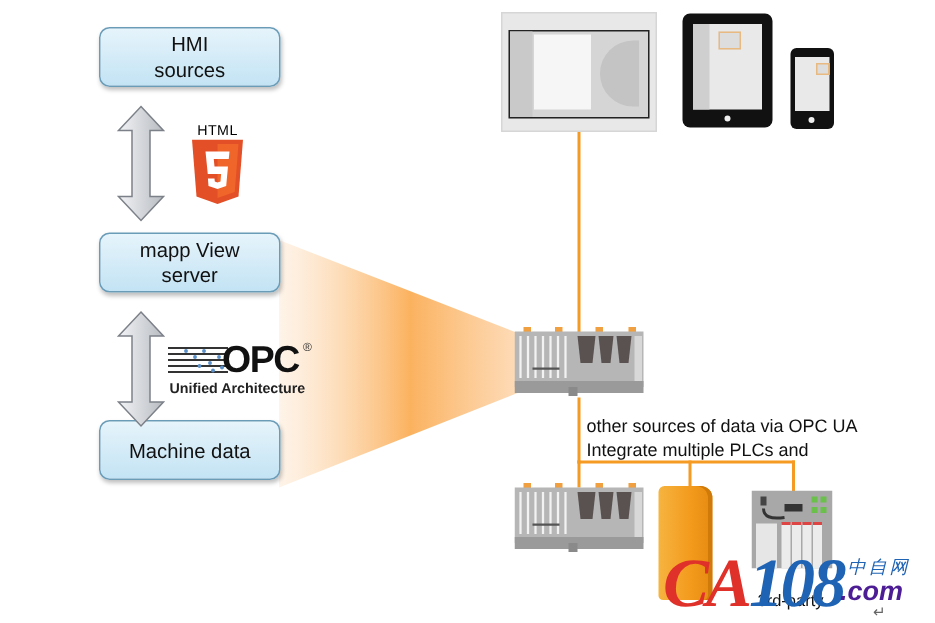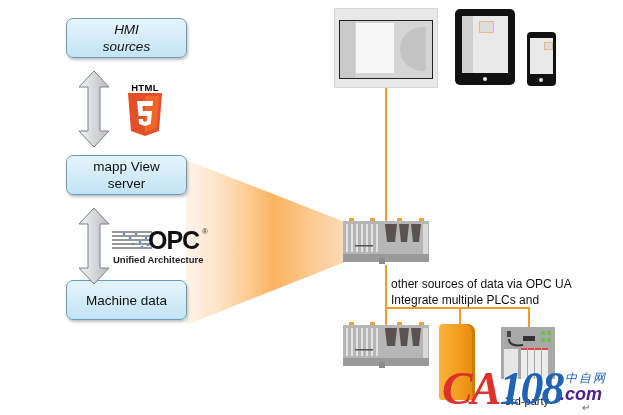--- a/index.html
+++ b/index.html
@@ -31,21 +31,21 @@
   <polygon points="186,160 345,222 345,262 186,325" fill="url(#cone)"></polygon>
 </svg>
 
 <div class="orange-line" style="left:385px;top:86px;width:2px;height:140px;"></div>
 <div class="orange-line" style="left:385px;top:265px;width:2px;height:44px;"></div>
 <div class="orange-line" style="left:385px;top:307px;width:145px;height:2px;"></div>
 <div class="orange-line" style="left:385px;top:307px;width:2px;height:18px;"></div>
 <div class="orange-line" style="left:459px;top:307px;width:2px;height:18px;"></div>
 <div class="orange-line" style="left:528px;top:307px;width:2px;height:22px;"></div>
 
-<div class="node" style="top:18px;height:38px;font-style:italic;">
+<div class="node" style="top:18px;height:38px;">
   <span>HMI</span>
   <span>sources</span>
 </div>
 
 <div class="node" style="top:155px;height:38px;">
   <span>mapp View</span>
   <span>server</span>
 </div>
 
 <div class="node" style="top:280px;height:38px;">
@@ -59,21 +59,21 @@
         <stop offset="1" stop-color="#b8bcc2"></stop>
     </linearGradient>
   </defs>
   <polygon points="16,1 31,17 22,17 22,61 31,61 16,77 1,61 10,61 10,17 1,17" fill="url(#arrg)" stroke="#7c8088" stroke-width="1"></polygon>
 </svg>
 <svg class="abs" style="left:78px;top:207px" width="32" height="78">
   <polygon points="16,1 31,17 22,17 22,61 31,61 16,77 1,61 10,61 10,17 1,17" fill="url(#arrg)" stroke="#7c8088" stroke-width="1"></polygon>
 </svg>
 
 <div class="abs" style="left:126px;top:82px;width:38px;">
-  <div style="font-weight:bold;font-size:9.5px;text-align:center;letter-spacing:0.3px;">HTML</div>
+  <div style="font-weight:normal;font-size:9.5px;text-align:center;letter-spacing:0.3px;">HTML</div>
   <svg width="38" height="44" viewBox="0 0 38 44">
     <polygon points="2,0 36,0 33,38 19,43 5,38" fill="#e34f26"></polygon>
     <polygon points="19,3 33,3 30.5,35 19,39" fill="#ef652a"></polygon>
     <path d="M11 8 H27 L26.5 13 H16.5 L17 18 H26 L24.8 31 L19 33 L13 31 L12.6 26 H17 L17.2 28 L19 28.7 L21 28 L21.4 23 H12.5 Z" fill="#ffffff"></path>
   </svg>
 </div>
 
 <div class="abs" style="left:112px;top:227px;width:96px;height:40px;">
   <svg class="abs" style="left:0;top:2px" width="40" height="22">
     <g stroke="#333" stroke-width="1.2">

